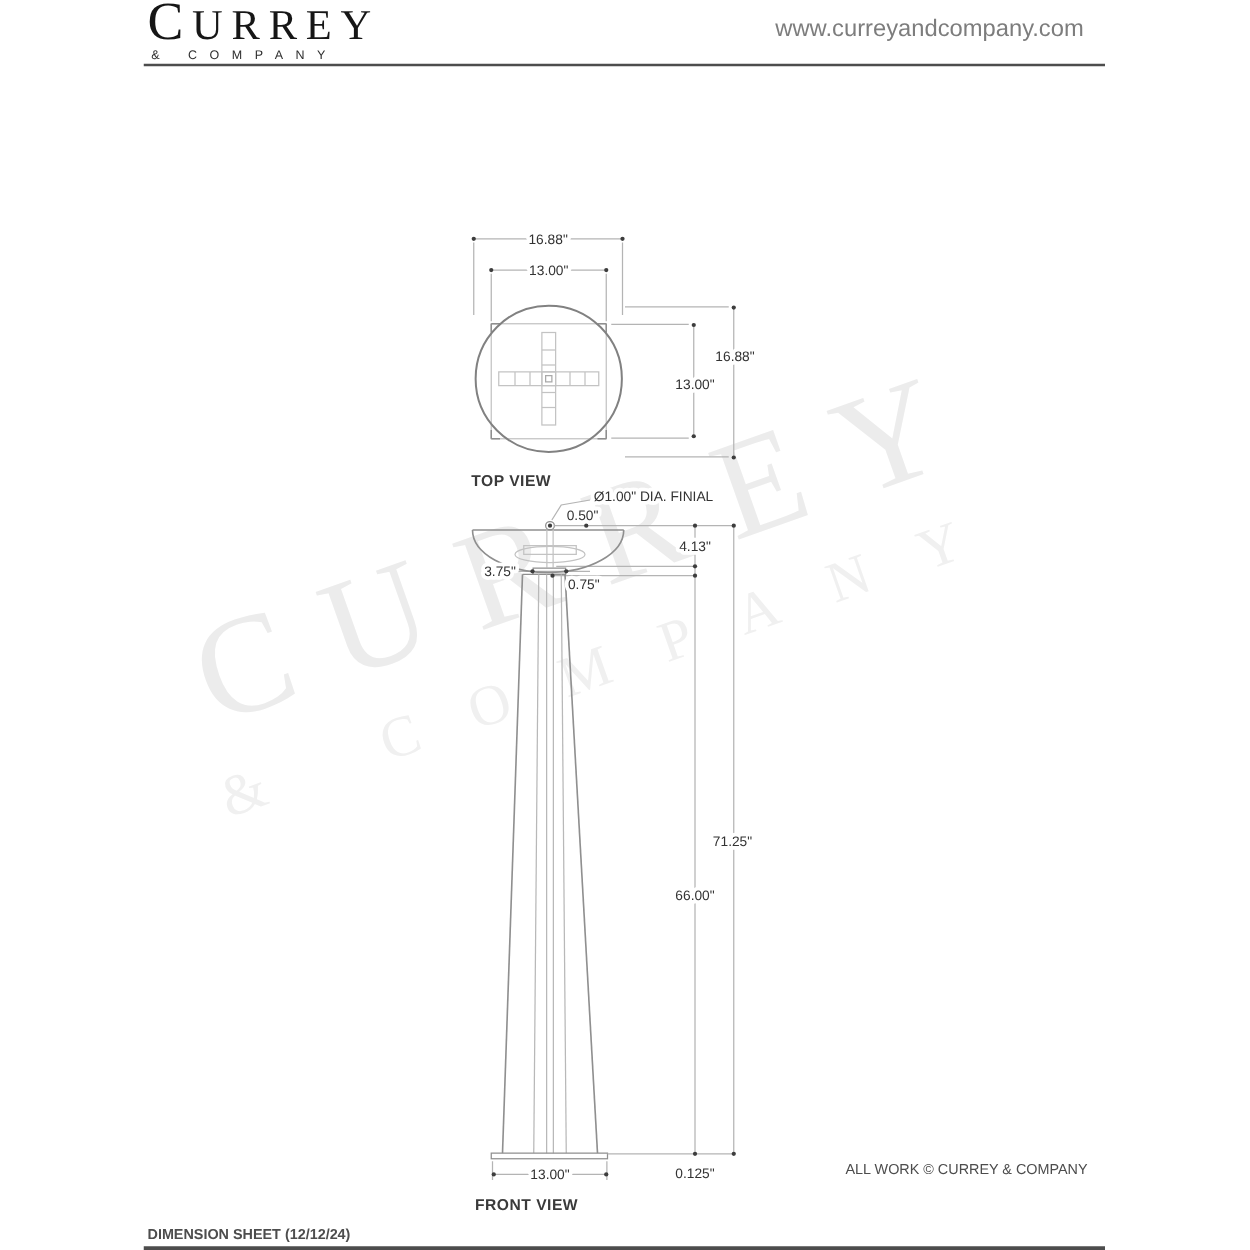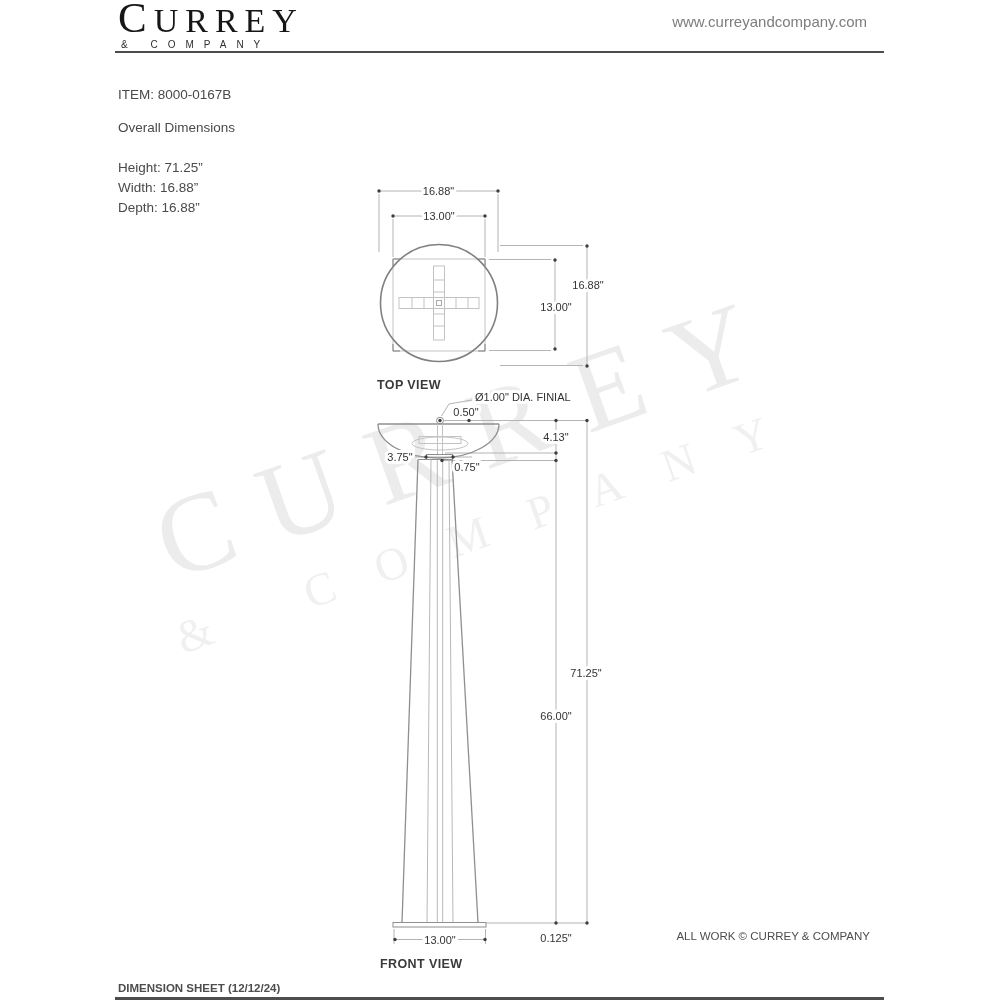--- a/index.html
+++ b/index.html
@@ -13,21 +13,21 @@
   .brand-name {
     font-family:"Liberation Serif", serif; font-size:34px; line-height:36px;
     letter-spacing:7px; color:#161616;
   }
   .brand-name::first-letter { font-size:43px; }
   .brand-sub {
     font-family:"Liberation Sans", sans-serif; font-size:10px; letter-spacing:10px;
     color:#2e2e2e; margin-top:0px; padding-left:3px;
   }
   .website {
-    position:absolute; top:13px; right:133px; font-size:15px; color:#7d7d7d;
+    position:absolute; top:13px; right:133px; font-size:19px; color:#7d7d7d;
   }
   .header-rule {
     position:absolute; top:51px; left:115px; width:769px; height:2px; background:#4d4d4d;
   }
 
   
   .product-info { position:absolute; left:118px; top:87px; color:#4a4a4a; font-size:13.5px; }
   .pi-item { line-height:16px; }
   .pi-overall { margin-top:17px; line-height:16px; }
   .pi-dims { margin-top:22px; line-height:20px; }
@@ -77,29 +77,20 @@
   <div class="watermark-line1">CURREY</div>
   <div class="watermark-line2">&amp; COMPANY</div>
 
   <div class="brand">
     <div class="brand-name">CURREY</div>
     <div class="brand-sub">&amp; COMPANY</div>
   </div>
   <div class="website">www.curreyandcompany.com</div>
   <div class="header-rule"></div>
 
-  <div class="product-info">
-    <div class="pi-item">ITEM: 8000-0167B</div>
-    <div class="pi-overall">Overall Dimensions</div>
-    <div class="pi-dims">
-      <div>Height: 71.25”</div>
-      <div>Width: 16.88”</div>
-      <div>Depth: 16.88”</div>
-    </div>
-  </div>
 
   <svg class="drawing" width="1000" height="1000" viewBox="0 0 1000 1000">
 
     <g>
 
       <line class="dimline" x1="379" y1="191" x2="498" y2="191"></line>
       <line class="dimline" x1="379" y1="194" x2="379" y2="252"></line>
       <line class="dimline" x1="498" y1="194" x2="498" y2="252"></line>
       <line class="dimline" x1="393" y1="216" x2="485" y2="216"></line>
       <line class="dimline" x1="393" y1="219" x2="393" y2="257"></line>

